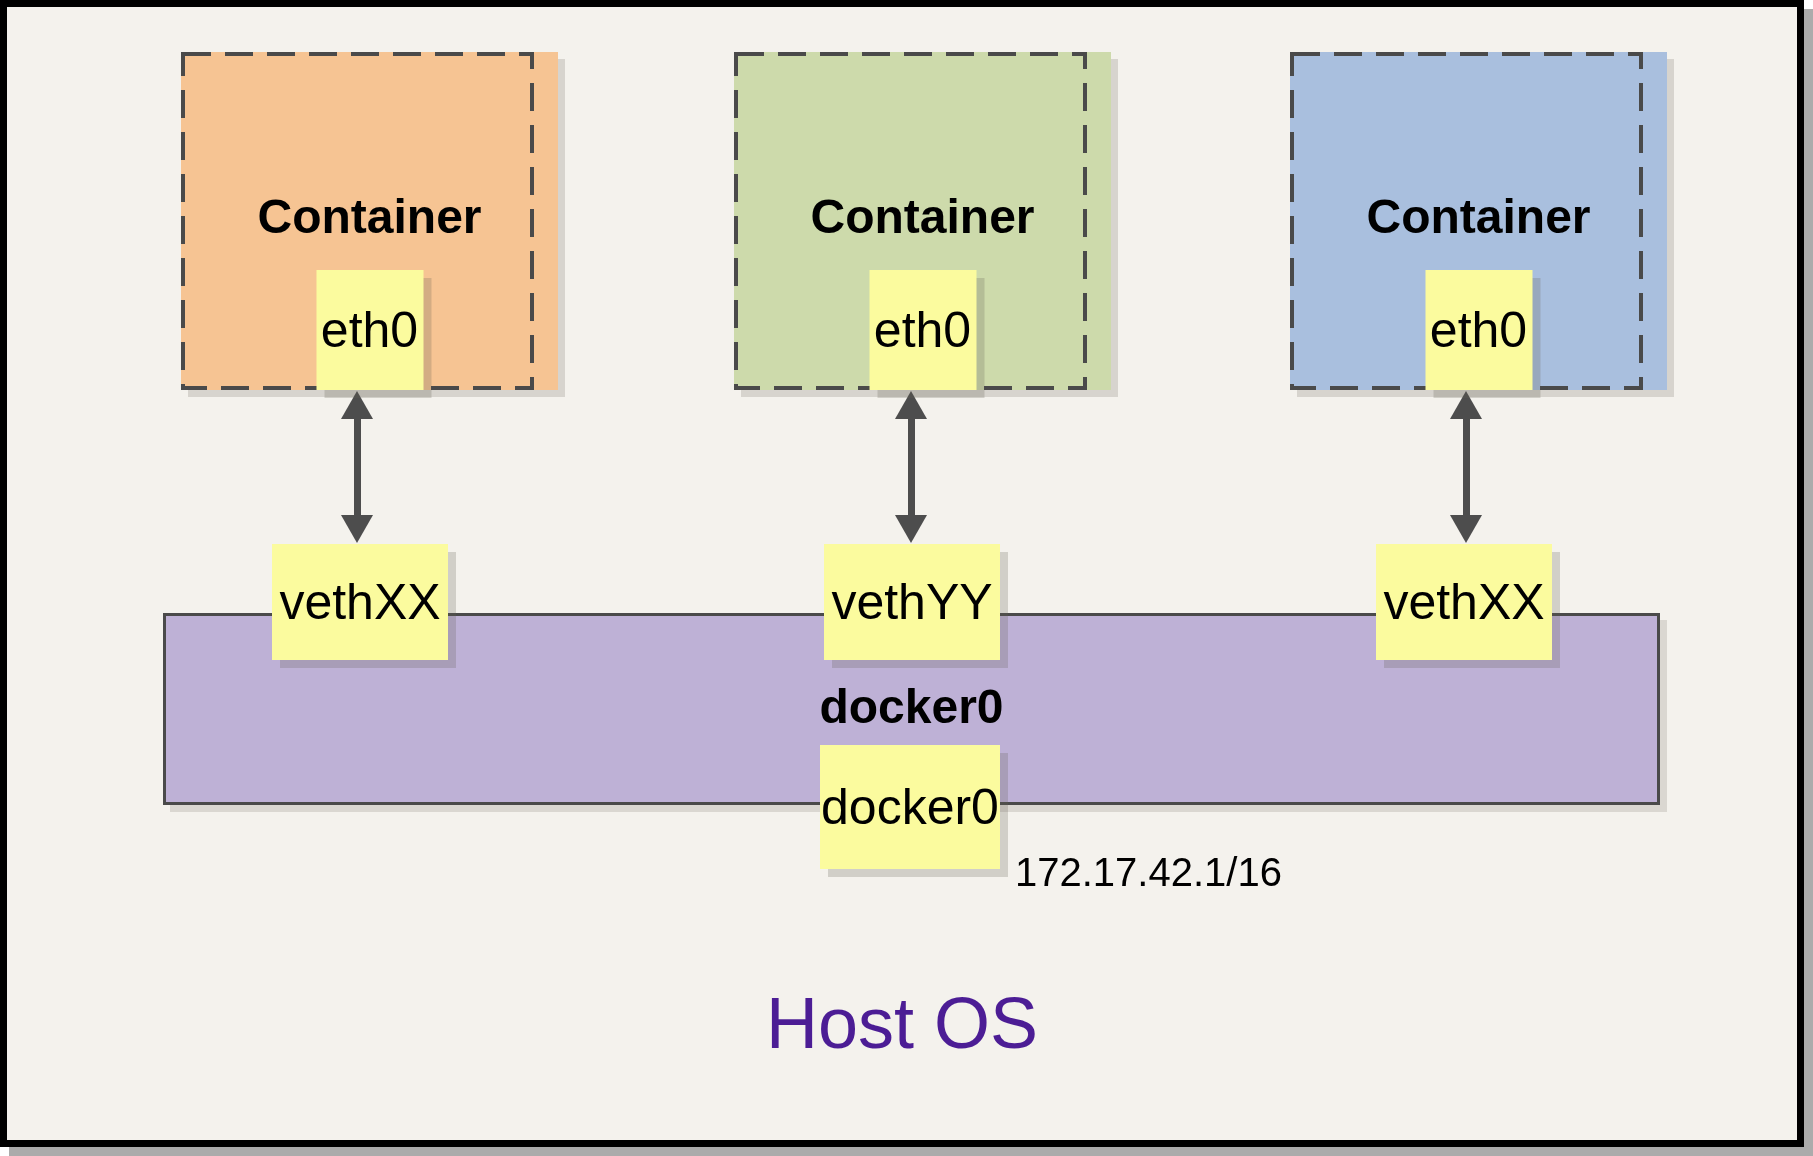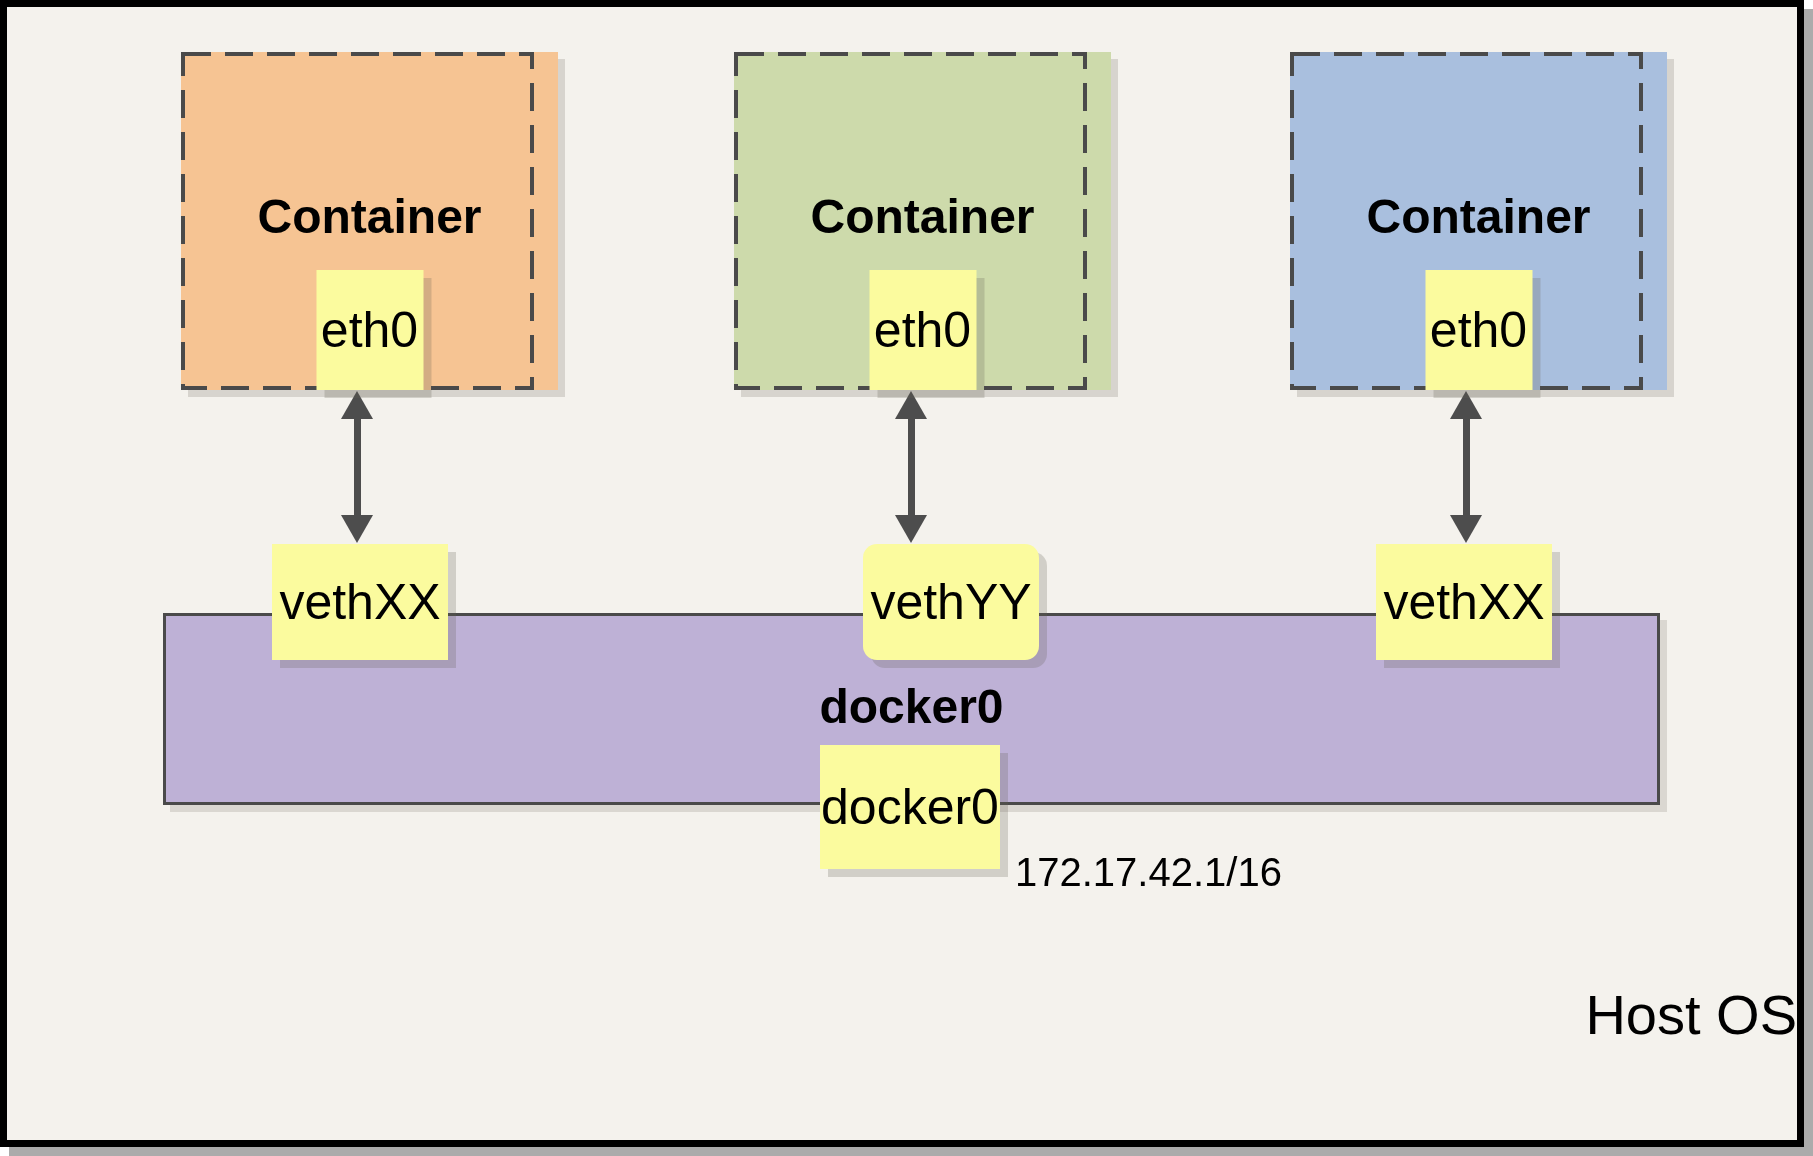--- a/index.html
+++ b/index.html
@@ -61,21 +61,21 @@
     z-index: 3;
   }
   .eth-node {
     left: 50%;
     transform: translateX(-50%);
     bottom: 0;
     width: 107px; height: 120px;
   }
   .veth-node { top: 537px; width: 176px; height: 116px; }
   .vn1 { left: 265px; }
-  .vn2 { left: 856px; border-radius: 14px; }
+  .vn2 { left: 817px; }
   .vn3 { left: 1369px; }
   
   .arrow {
     position: absolute;
     top: 384px;
     width: 32px; height: 152px;
     display: flex;
     flex-direction: column;
     align-items: center;
     z-index: 2;
@@ -113,23 +113,23 @@
     position: absolute;
     left: 1008px; top: 843px;
     font-size: 40px;
     color: #000;
     z-index: 4;
   }
   .host-label {
     position: absolute;
     left: 0; right: 0;
     top: 975px;
-    text-align: right;
-    font-size: 56px;
-    color: #000000;
+    text-align: center;
+    font-size: 72px;
+    color: #4c1d95;
   }
 </style>
 </head>
 <body>
 
 <div class="page">
   <div class="card">
 
     <div class="container-box cb1" style="background-color: rgb(246, 196, 147);">
       <svg class="dash" width="353" height="338">

